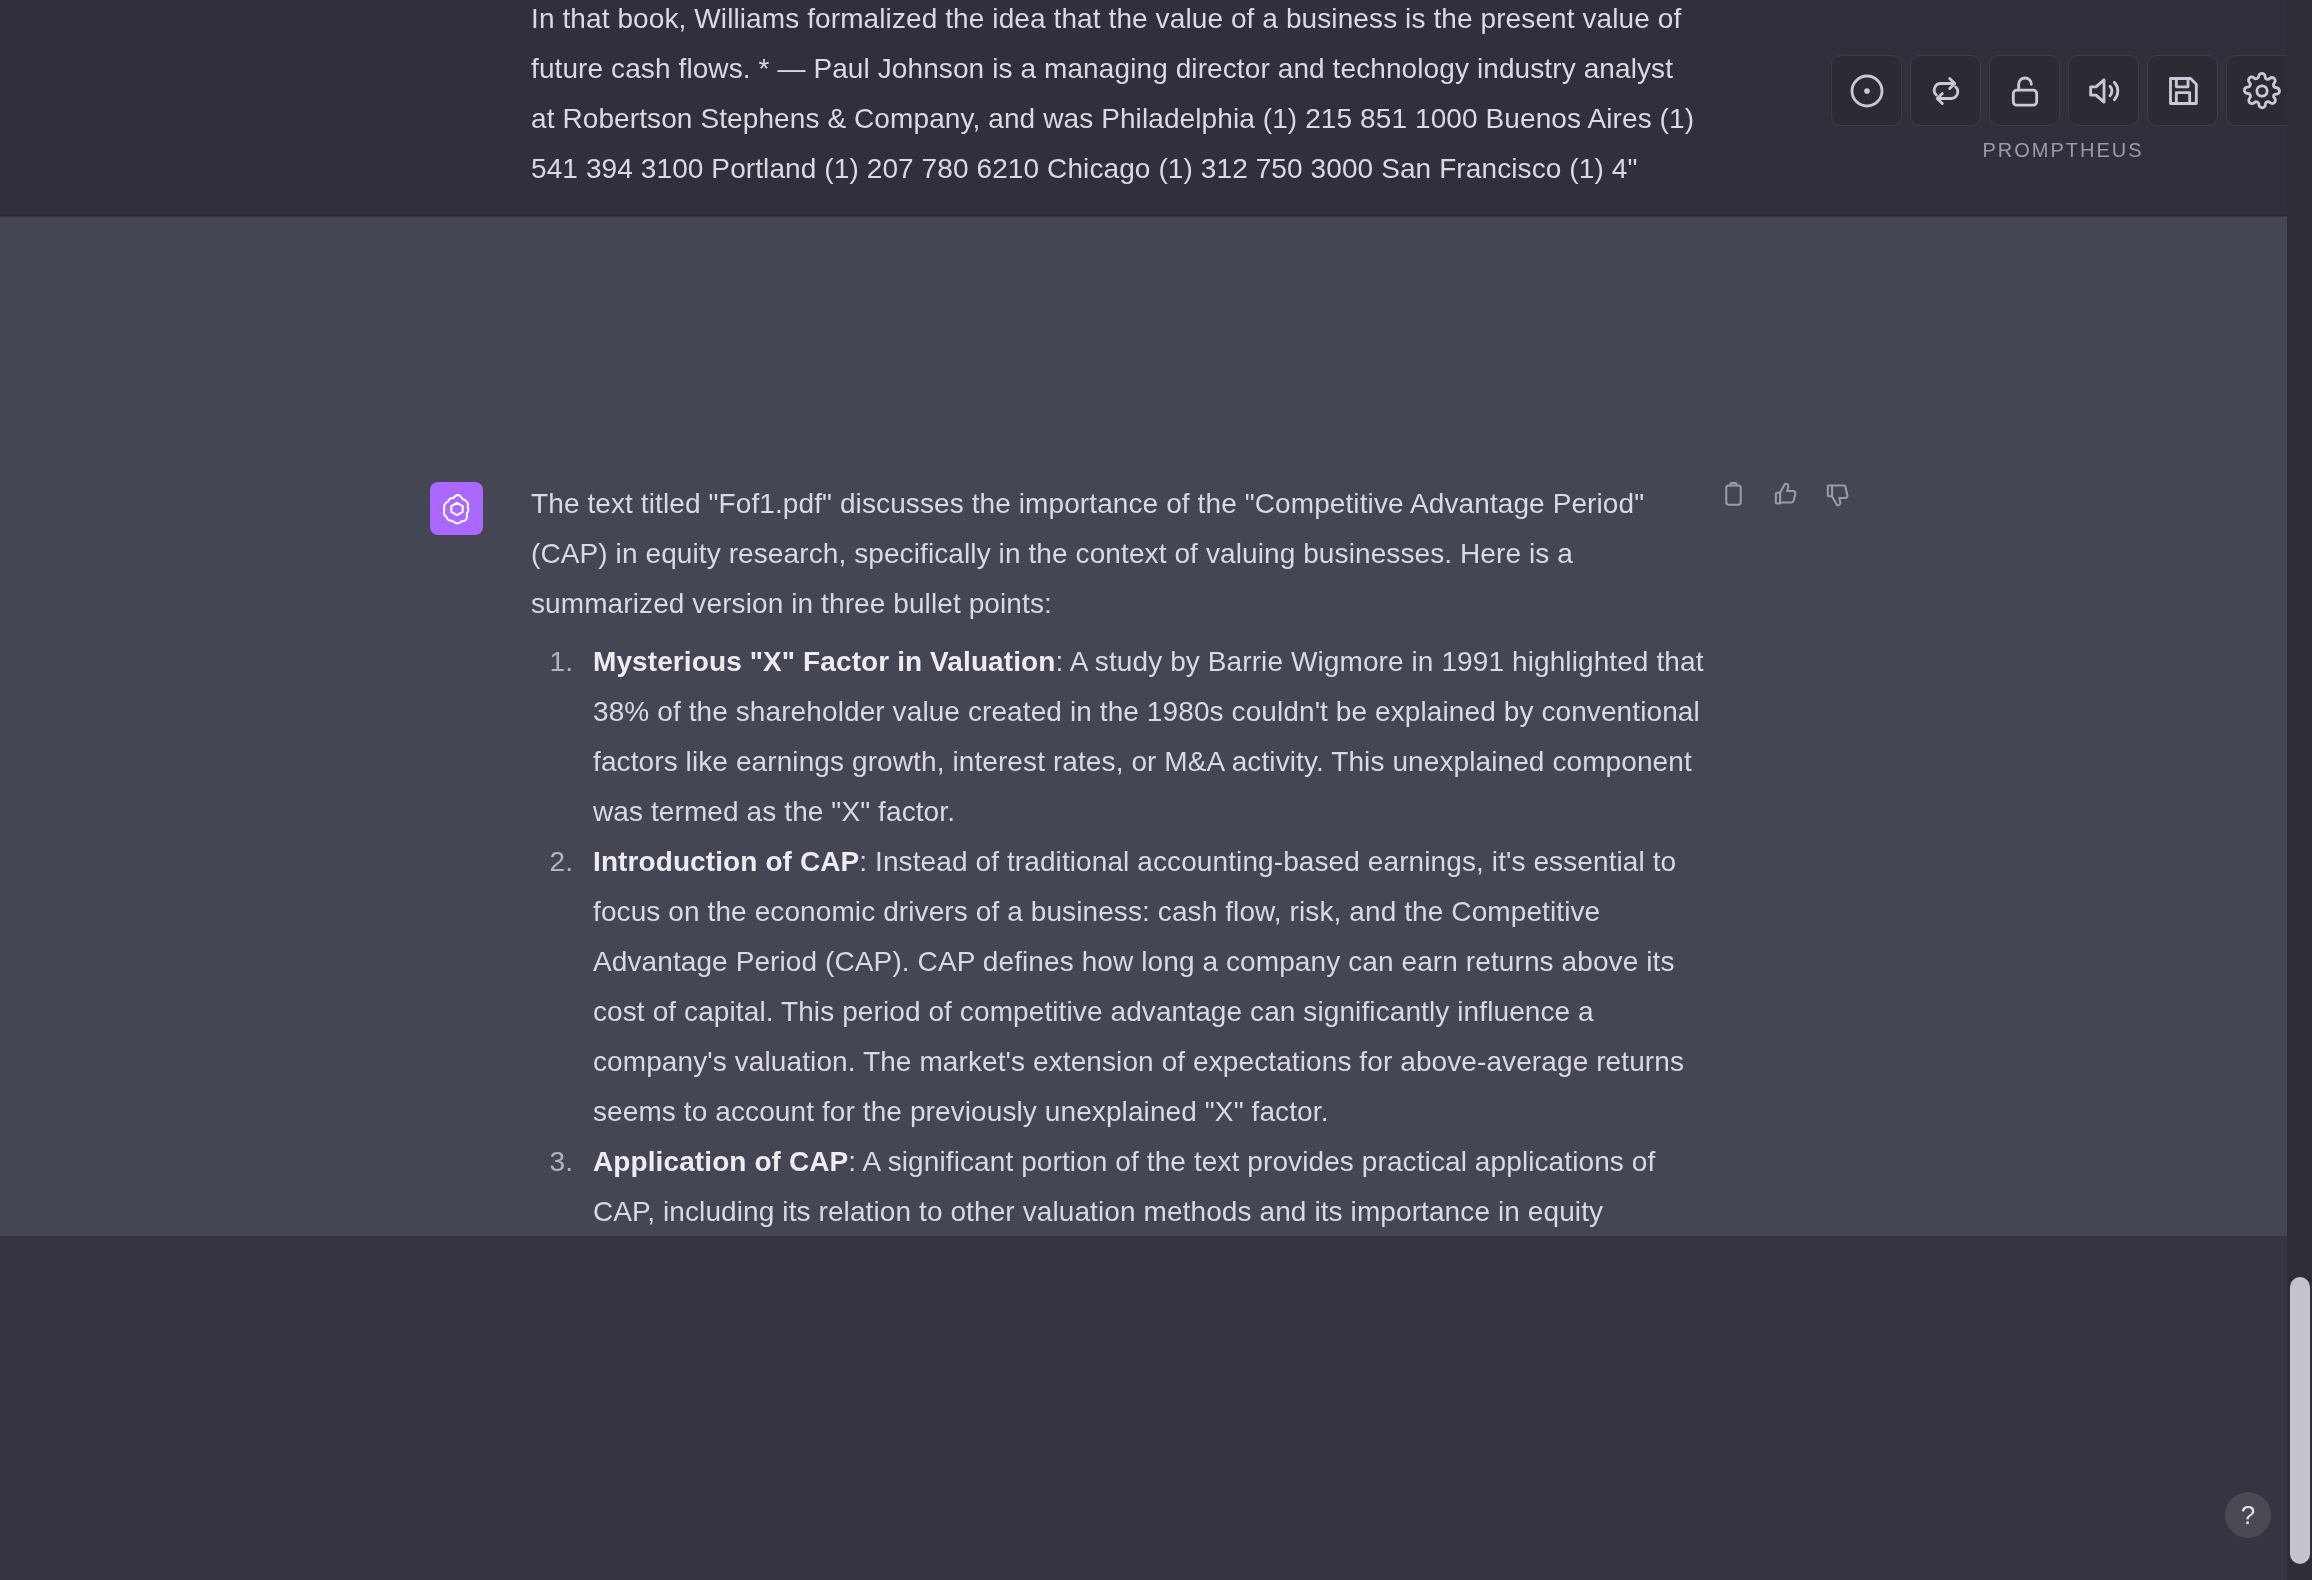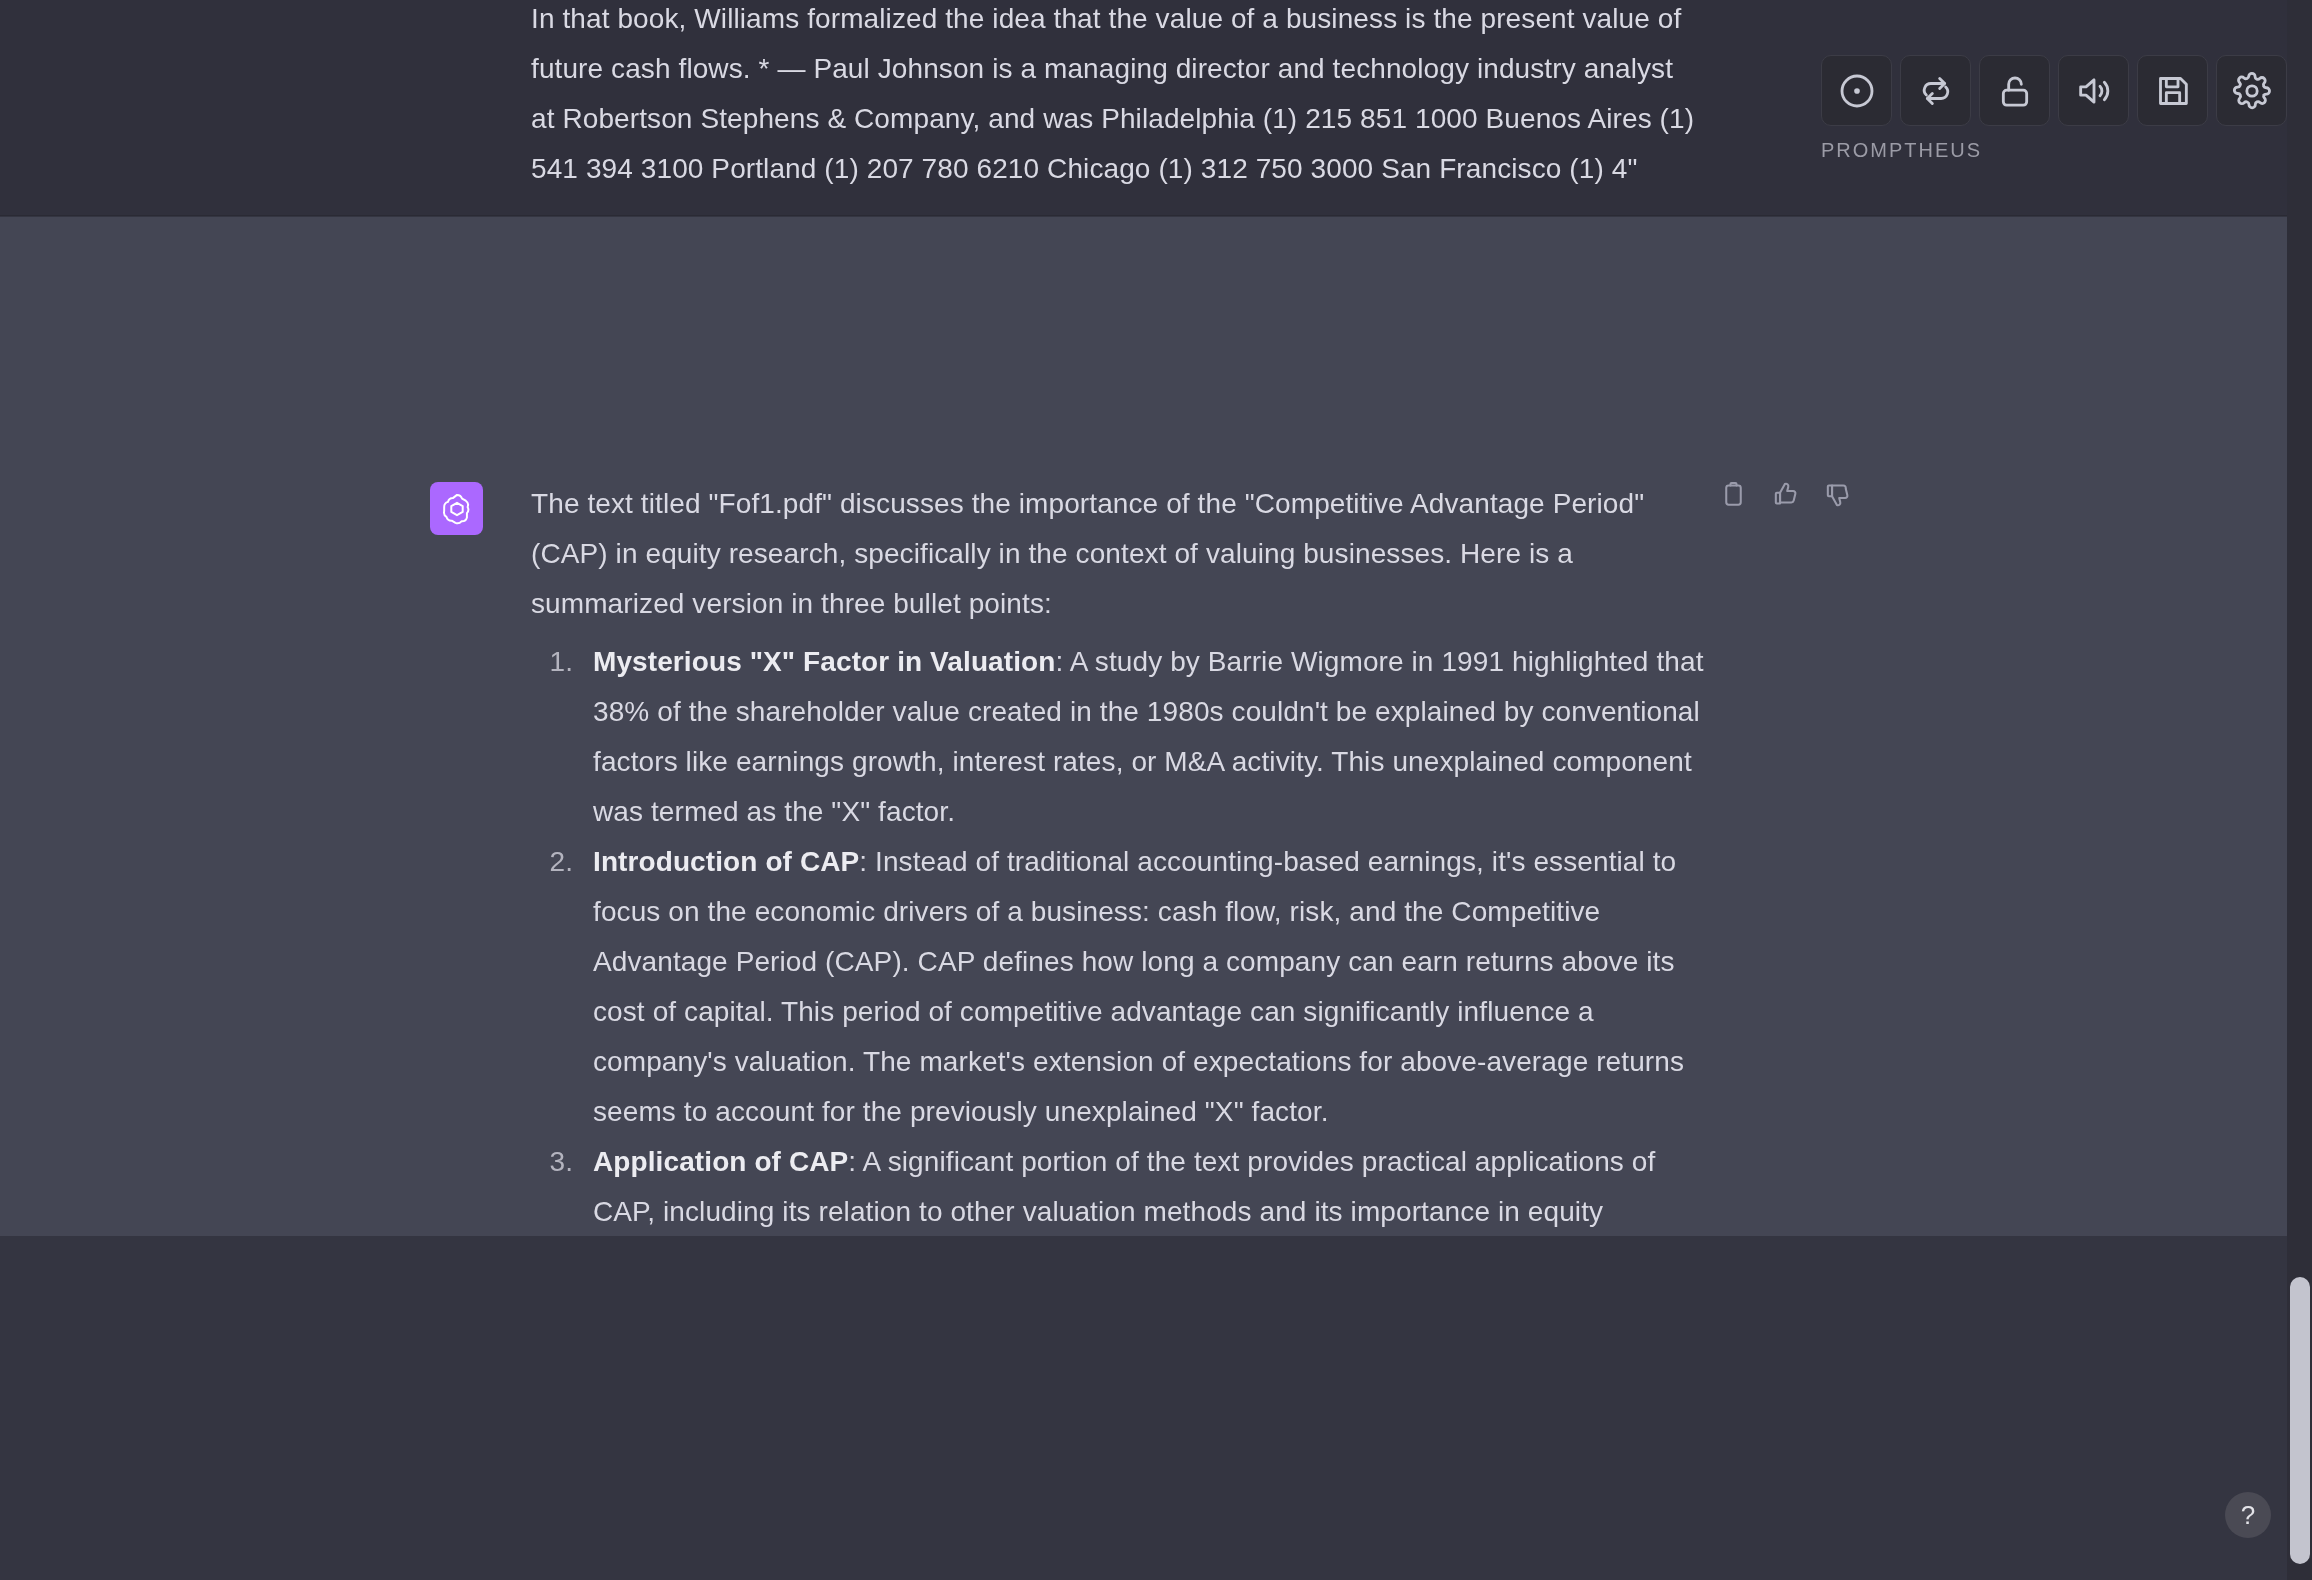--- a/index.html
+++ b/index.html
@@ -31,24 +31,24 @@
     width: 1168px;
     font-size: 28px;
     line-height: 50px;
     color: #d9d9e3;
     letter-spacing: 0.1px;
   }
 
   
   .toolbar {
     position: absolute;
-    right: 26px; top: 55px;
+    right: 16px; top: 55px;
     display: flex;
     flex-direction: column;
-    align-items: flex-start;
+    align-items: center;
   }
   .toolbar-row {
     display: flex;
     gap: 8px;
   }
   .tool-btn {
     width: 71px; height: 71px;
     background: #2b2b33;
     border: 1px solid #3c3c46;
     border-radius: 10px;

